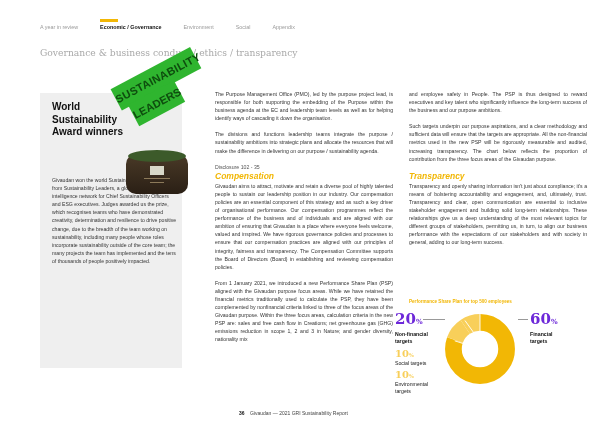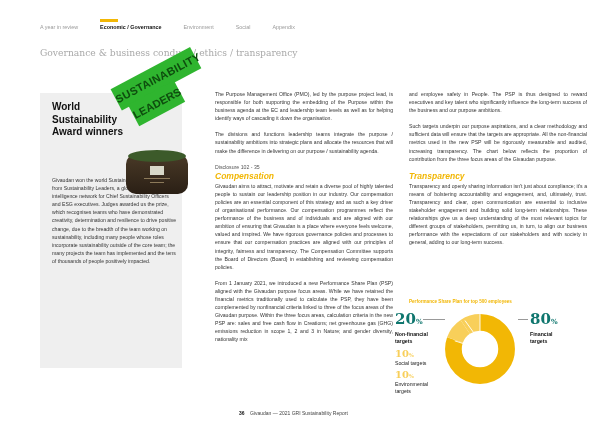--- a/index.html
+++ b/index.html
@@ -28,21 +28,21 @@
   .col { position: absolute; font-size: 5.15px; line-height: 8.1px; color: #333; text-align: justify; }
   .col p { margin-bottom: 8px; }
   .col1 { top: 90px; left: 215px; width: 178px; }
   .col2 { top: 90px; left: 409px; width: 178px; }
 
   .disclosure { font-size: 5.2px; color: #555; margin-top: 2px; }
   .subhead { font-size: 8.5px; font-weight: bold; color: #f2b705; line-height: 10px; margin-bottom: 1px; font-style: italic; }
 
   .chart-caption { position: absolute; top: 299px; left: 409px; font-size: 4.6px; font-weight: bold; color: #f2b705; }
   .donut { position: absolute; top: 311px; left: 442px; width: 76px; height: 76px; }
-  .pct-big { font-family: "DejaVu Serif", serif; font-weight: bold; color: #0f766e; font-size: 15px; line-height: 15px; }
+  .pct-big { font-family: "DejaVu Serif", serif; font-weight: bold; color: #6d28d9; font-size: 15px; line-height: 15px; }
   .pct-big small { font-size: 7px; }
   .pct-small { font-family: "DejaVu Serif", serif; font-weight: bold; color: #f8cf5a; font-size: 10px; line-height: 10px; }
   .pct-small small { font-size: 5px; }
   .lbl-bold { font-size: 5.2px; font-weight: bold; color: #111; line-height: 6.8px; }
   .lbl { font-size: 5.2px; color: #222; line-height: 6.8px; }
   .leg-left { position: absolute; left: 395px; top: 312px; width: 50px; }
   .leg-right { position: absolute; left: 561px; top: 312px; width: 40px; }
   .leader { position: absolute; height: 0.6px; background: #999; }
 
   .footer { position: absolute; top: 410px; left: 239px; font-size: 5px; color: #444; white-space: nowrap; }
@@ -109,20 +109,20 @@
 <div class="leg-left">
   <div class="pct-big"><span>20</span><small>%</small></div>
   <div class="lbl-bold" style="margin-top:2px;">Non-financial targets</div>
   <div class="pct-small" style="margin-top:4px;"><span>10</span><small>%</small></div>
   <div class="lbl">Social targets</div>
   <div class="pct-small" style="margin-top:4px;"><span>10</span><small>%</small></div>
   <div class="lbl">Environmental targets</div>
 </div>
 
 <div class="leg-right" style="left:530px;">
-  <div class="pct-big"><span>80</span><small>%</small></div>
+  <div class="pct-big"><span>60</span><small>%</small></div>
   <div class="lbl-bold" style="margin-top:2px; width:36px;">Financial targets</div>
 </div>
 
 <div class="footer">
   <span class="pg">36</span>
   <span>Givaudan  —  2021 GRI Sustainability Report</span>
 </div>
 
 </body></html>

